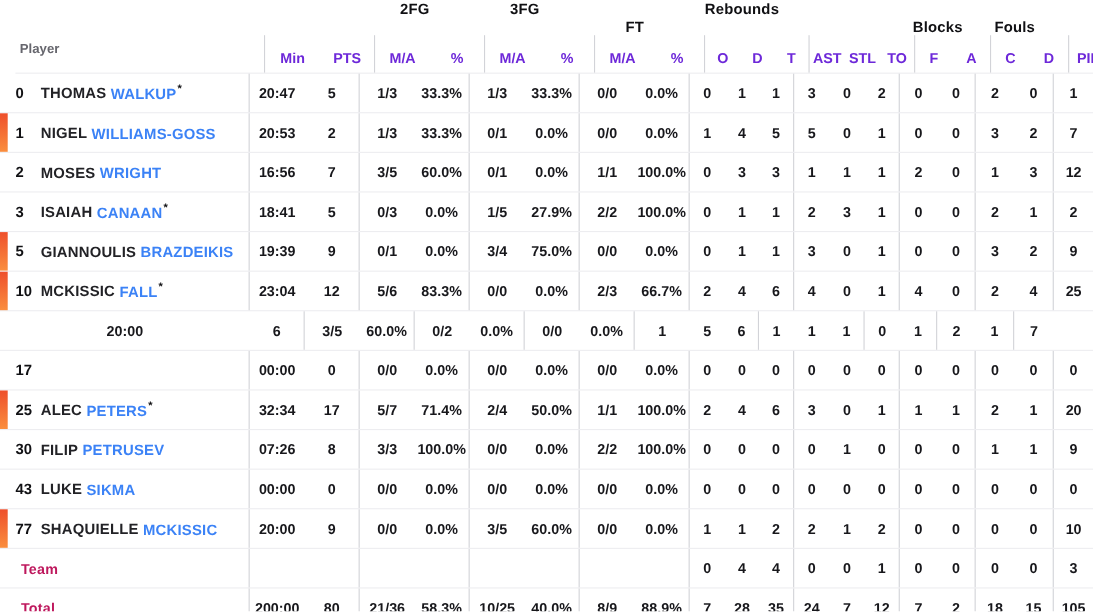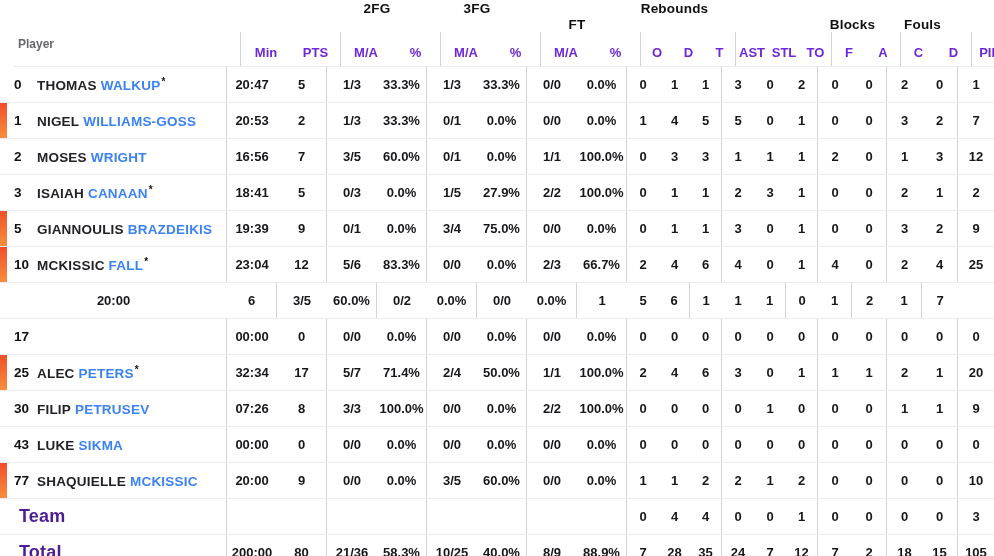--- a/index.html
+++ b/index.html
@@ -40,21 +40,21 @@
   .bar {
     display:none; position:absolute; left:0; top:0; bottom:0; width:7px;
     background:linear-gradient(180deg, var(--bar-top,#ee4f2b), var(--bar-bottom,#fa8e3e));
   }
   .oncourt .bar { display:block; }
   .num { min-width:17px; text-align:left; font-size:13.5px; font-weight:700; color:#111114; }
   .pname { font-size:13.5px; color:#222226; }
   .first { font-weight:700; letter-spacing:.2px; }
   .last { font-weight:700; color:#3b82f6; letter-spacing:.2px; margin-left:4px; }
   .star { font-size:10px; font-weight:700; vertical-align:super; margin-left:1px; color:#0f0f12; }
-  .rowlabel { font-weight:700; font-size:18px; color:#4c1d95; letter-spacing:.2px; }
+  .rowlabel { font-weight:700; font-size:13px; color:#be185d; letter-spacing:.2px; }
 </style>
 </head>
 <body>
 
 <div class="boxscore">
 
   <div class="row grouphead">
     <div class="cell" style="grid-column:1/4"></div>
     <div class="cell" style="grid-column:4/6">2FG</div>
     <div class="cell" style="grid-column:6/8">3FG</div>

